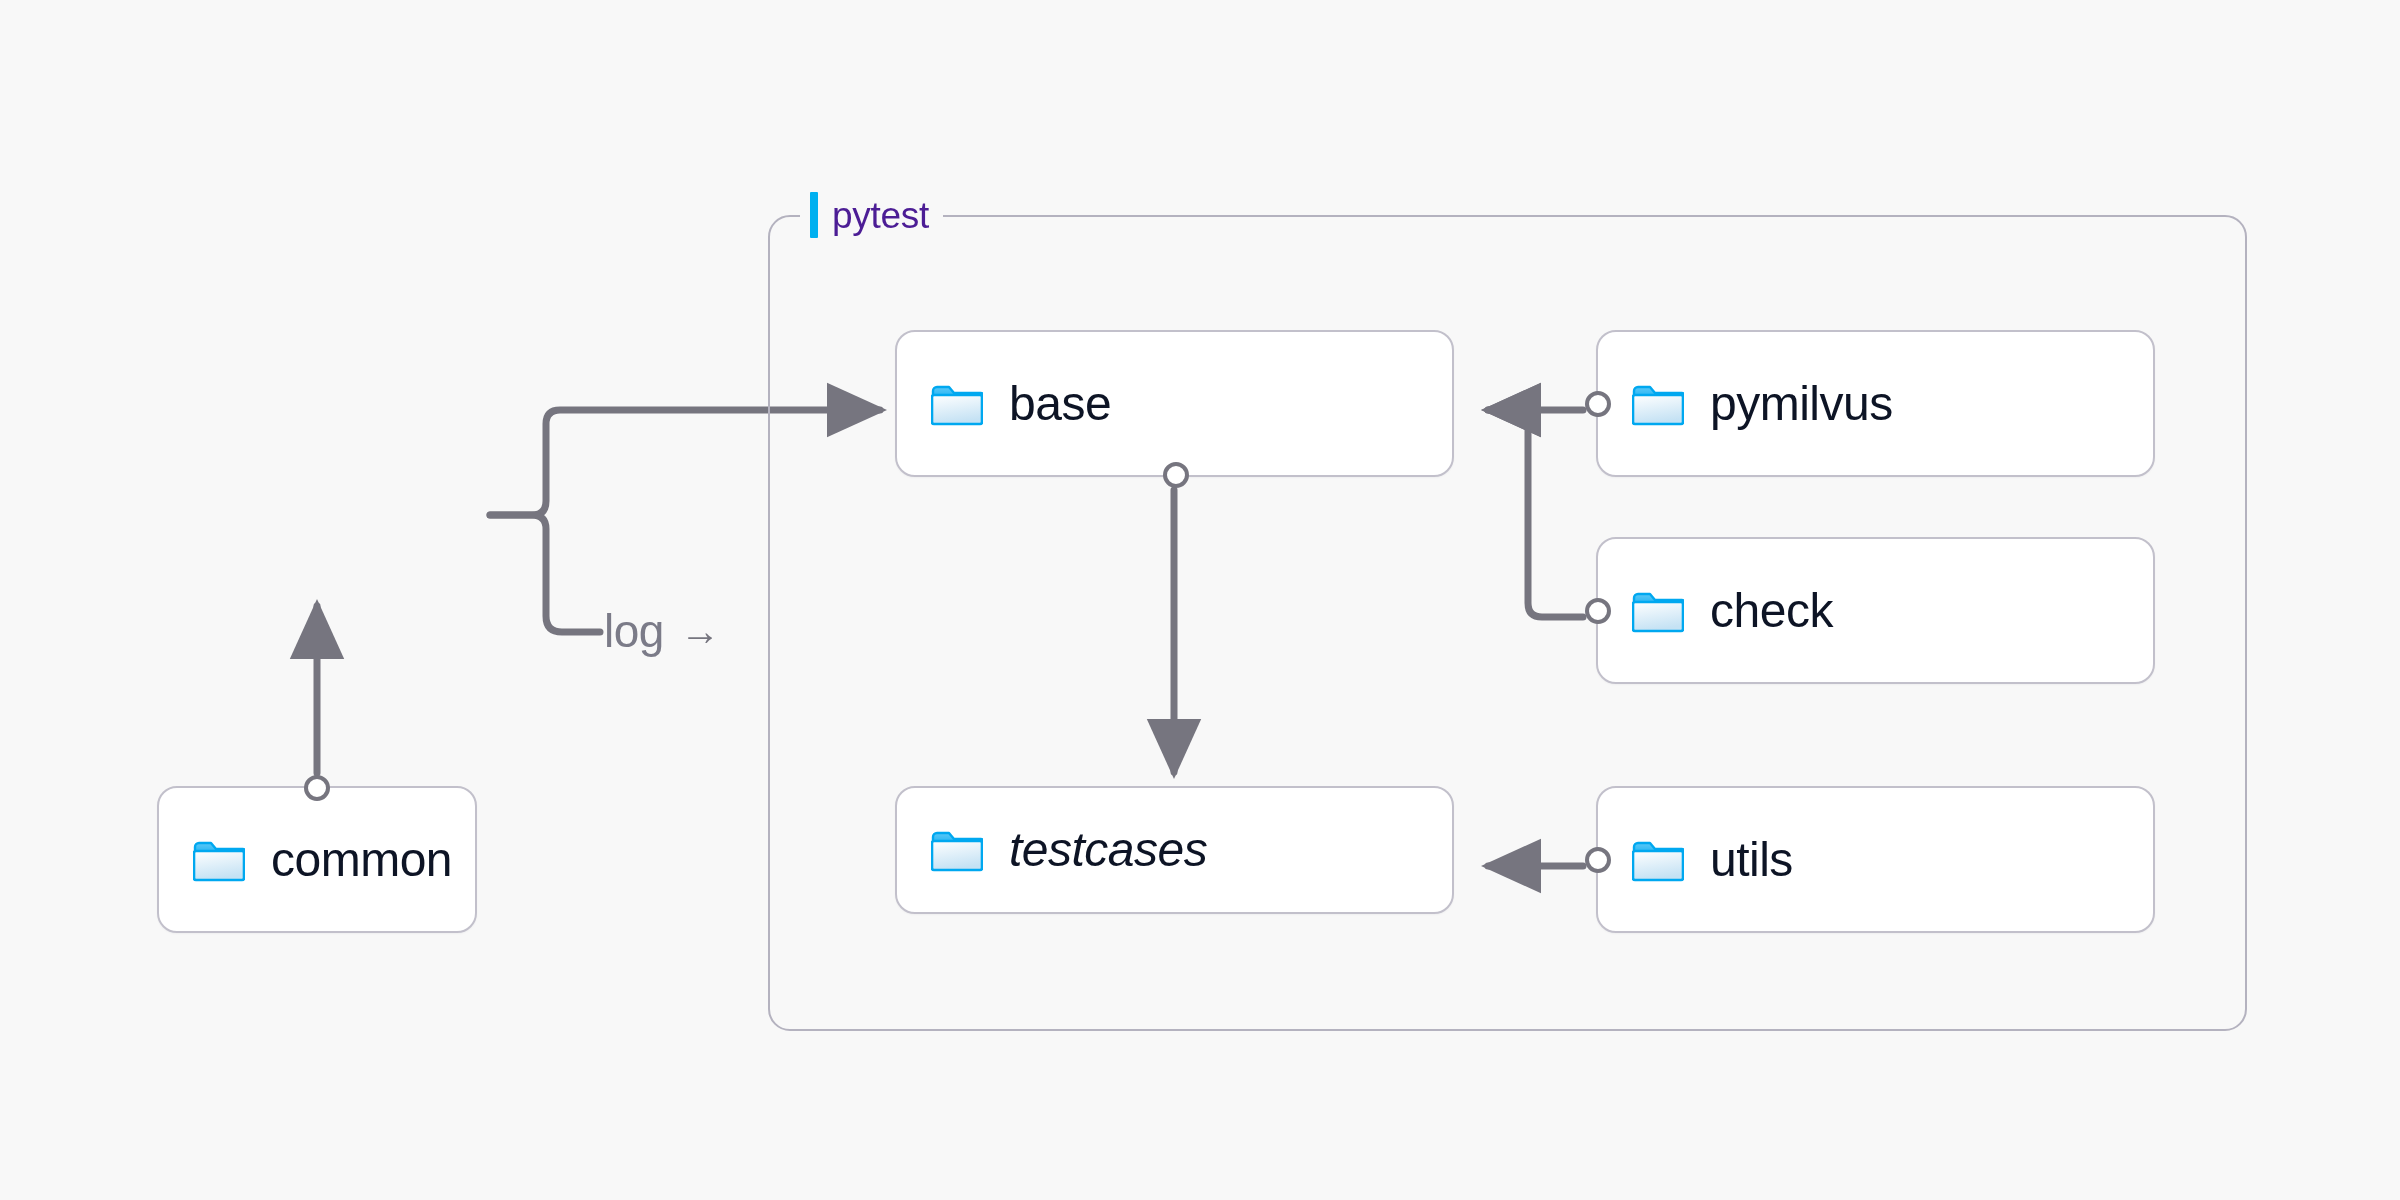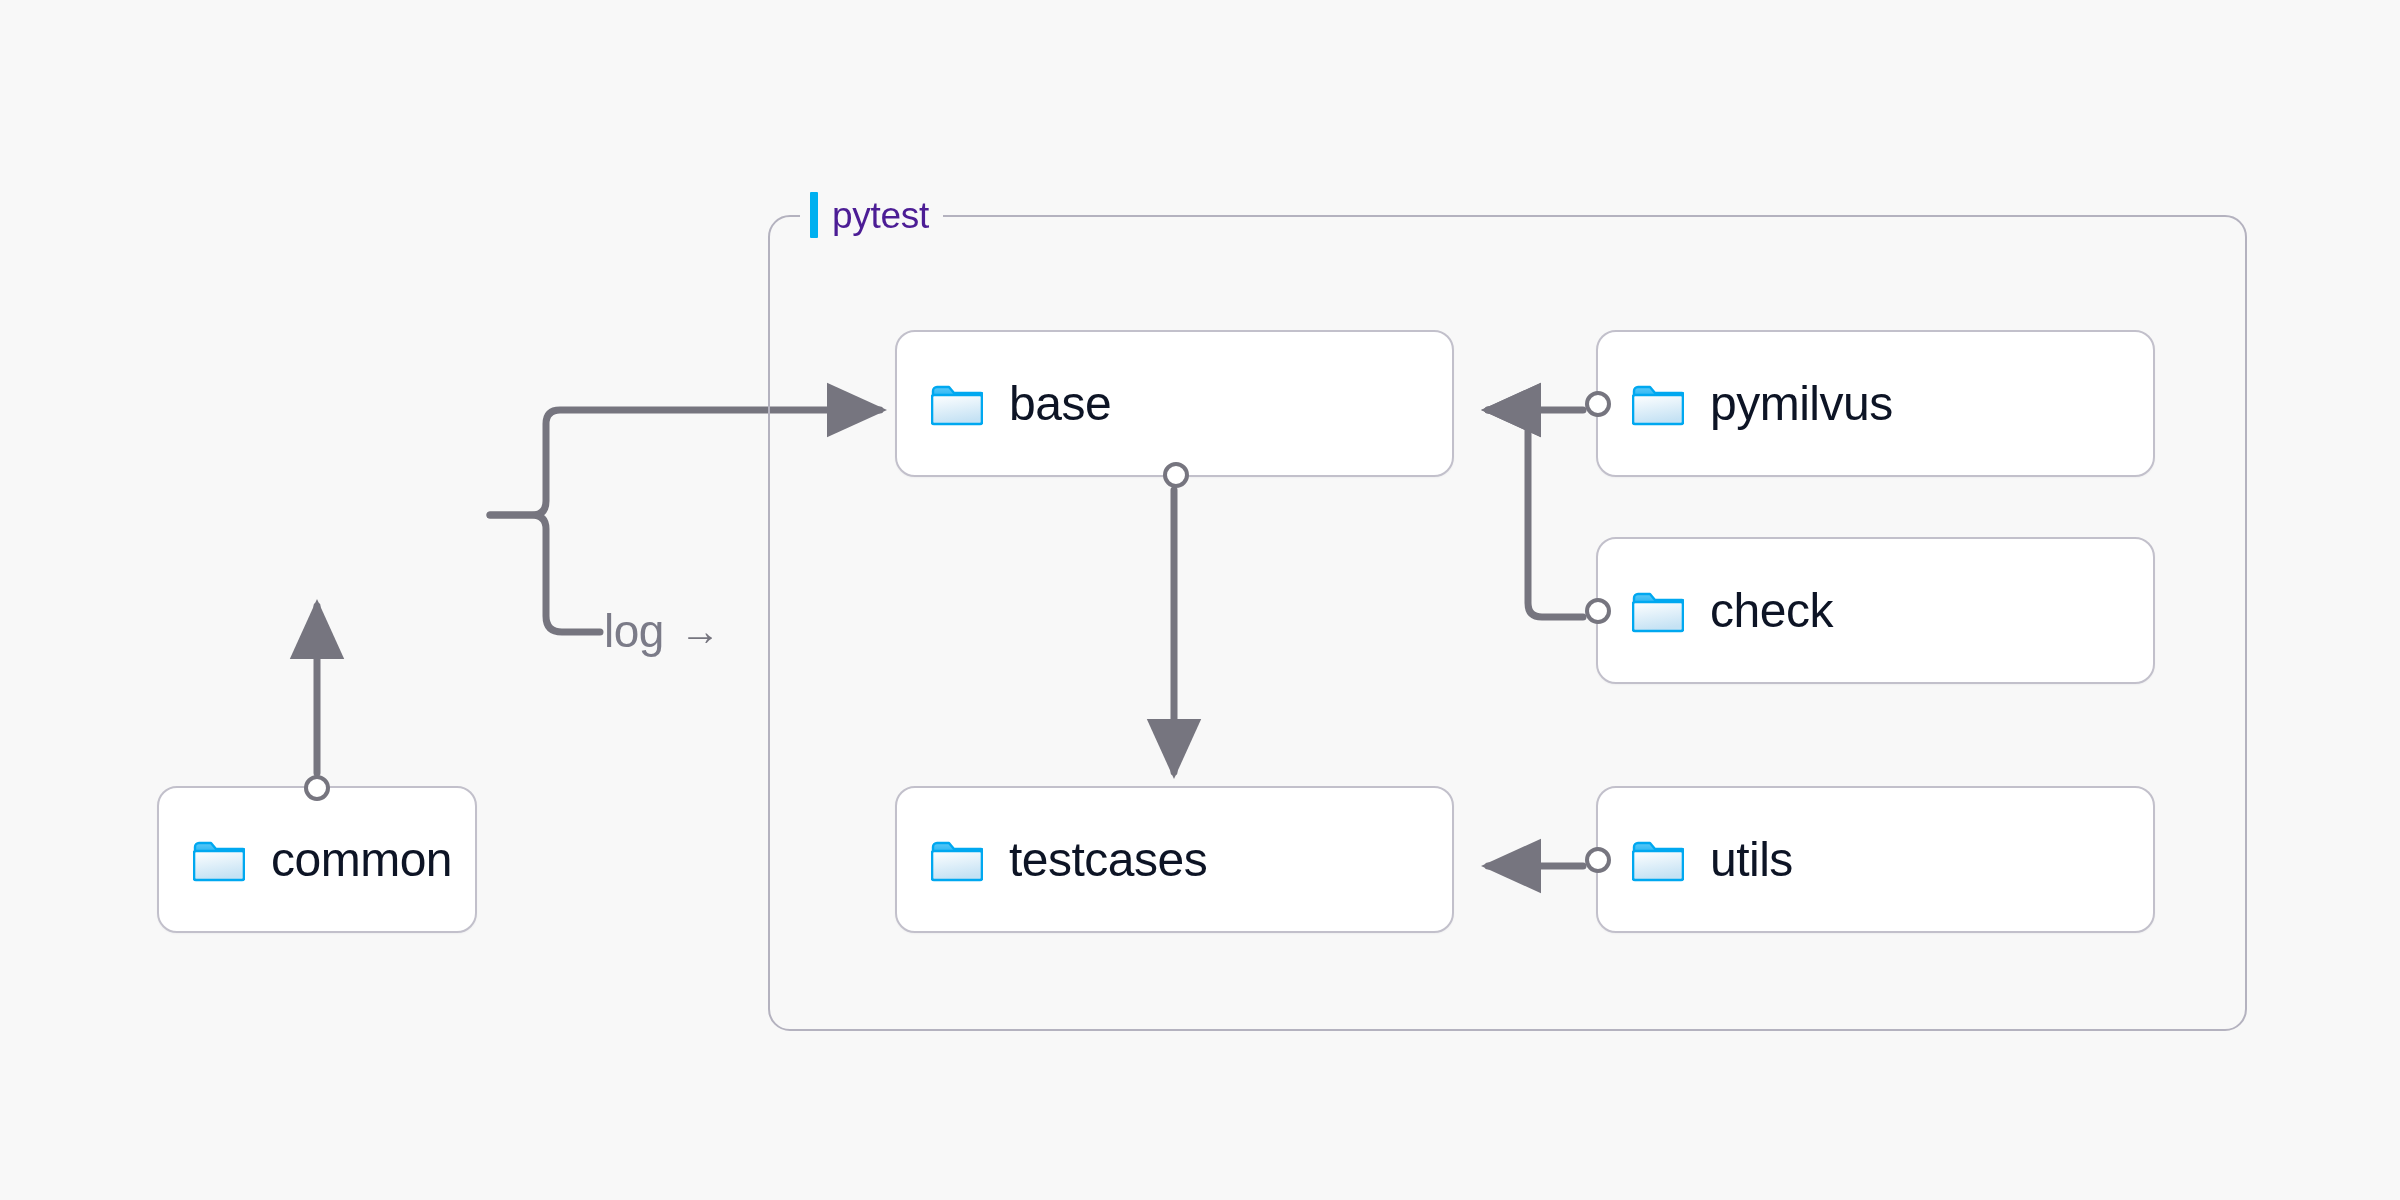--- a/index.html
+++ b/index.html
@@ -168,21 +168,21 @@
 
   <div class="node" style="left:895px; top:330px; width:559px; height:147px;">
     <svg class="folder-icon" viewBox="0 0 52 44" xmlns="http://www.w3.org/2000/svg">
       <path d="M2 9 a4 4 0 0 1 4-4 h12 l5 6 h27 a2 2 0 0 1 2 2 v4 H2 z" fill="url(#folderTabGrad)" stroke="#00a8f0" stroke-width="2.4" stroke-linejoin="round"></path>
       <path d="M3 13 h46 a2 2 0 0 1 2 2 v25 a2 2 0 0 1 -2 2 H3 a2 2 0 0 1 -2 -2 V15 a2 2 0 0 1 2 -2 z" fill="url(#folderGrad)" stroke="#00a8f0" stroke-width="2.6" stroke-linejoin="round"></path>
     </svg>
     <span class="node-label">base</span>
     <span class="port" style="left:279px; bottom:-13px; transform:translateX(-50%);"></span>
   </div>
 
-  <div class="node" style="left:895px; top:786px; width:559px; height:147px;">
+  <div class="node" style="left:895px; top:786px; width:559px; height:128px;font-style:italic;">
     <svg class="folder-icon" viewBox="0 0 52 44" xmlns="http://www.w3.org/2000/svg">
       <path d="M2 9 a4 4 0 0 1 4-4 h12 l5 6 h27 a2 2 0 0 1 2 2 v4 H2 z" fill="url(#folderTabGrad)" stroke="#00a8f0" stroke-width="2.4" stroke-linejoin="round"></path>
       <path d="M3 13 h46 a2 2 0 0 1 2 2 v25 a2 2 0 0 1 -2 2 H3 a2 2 0 0 1 -2 -2 V15 a2 2 0 0 1 2 -2 z" fill="url(#folderGrad)" stroke="#00a8f0" stroke-width="2.6" stroke-linejoin="round"></path>
     </svg>
     <span class="node-label">testcases</span>
   </div>
 
   <div class="node" style="left:1596px; top:330px; width:559px; height:147px;">
     <svg class="folder-icon" viewBox="0 0 52 44" xmlns="http://www.w3.org/2000/svg">
       <path d="M2 9 a4 4 0 0 1 4-4 h12 l5 6 h27 a2 2 0 0 1 2 2 v4 H2 z" fill="url(#folderTabGrad)" stroke="#00a8f0" stroke-width="2.4" stroke-linejoin="round"></path>

